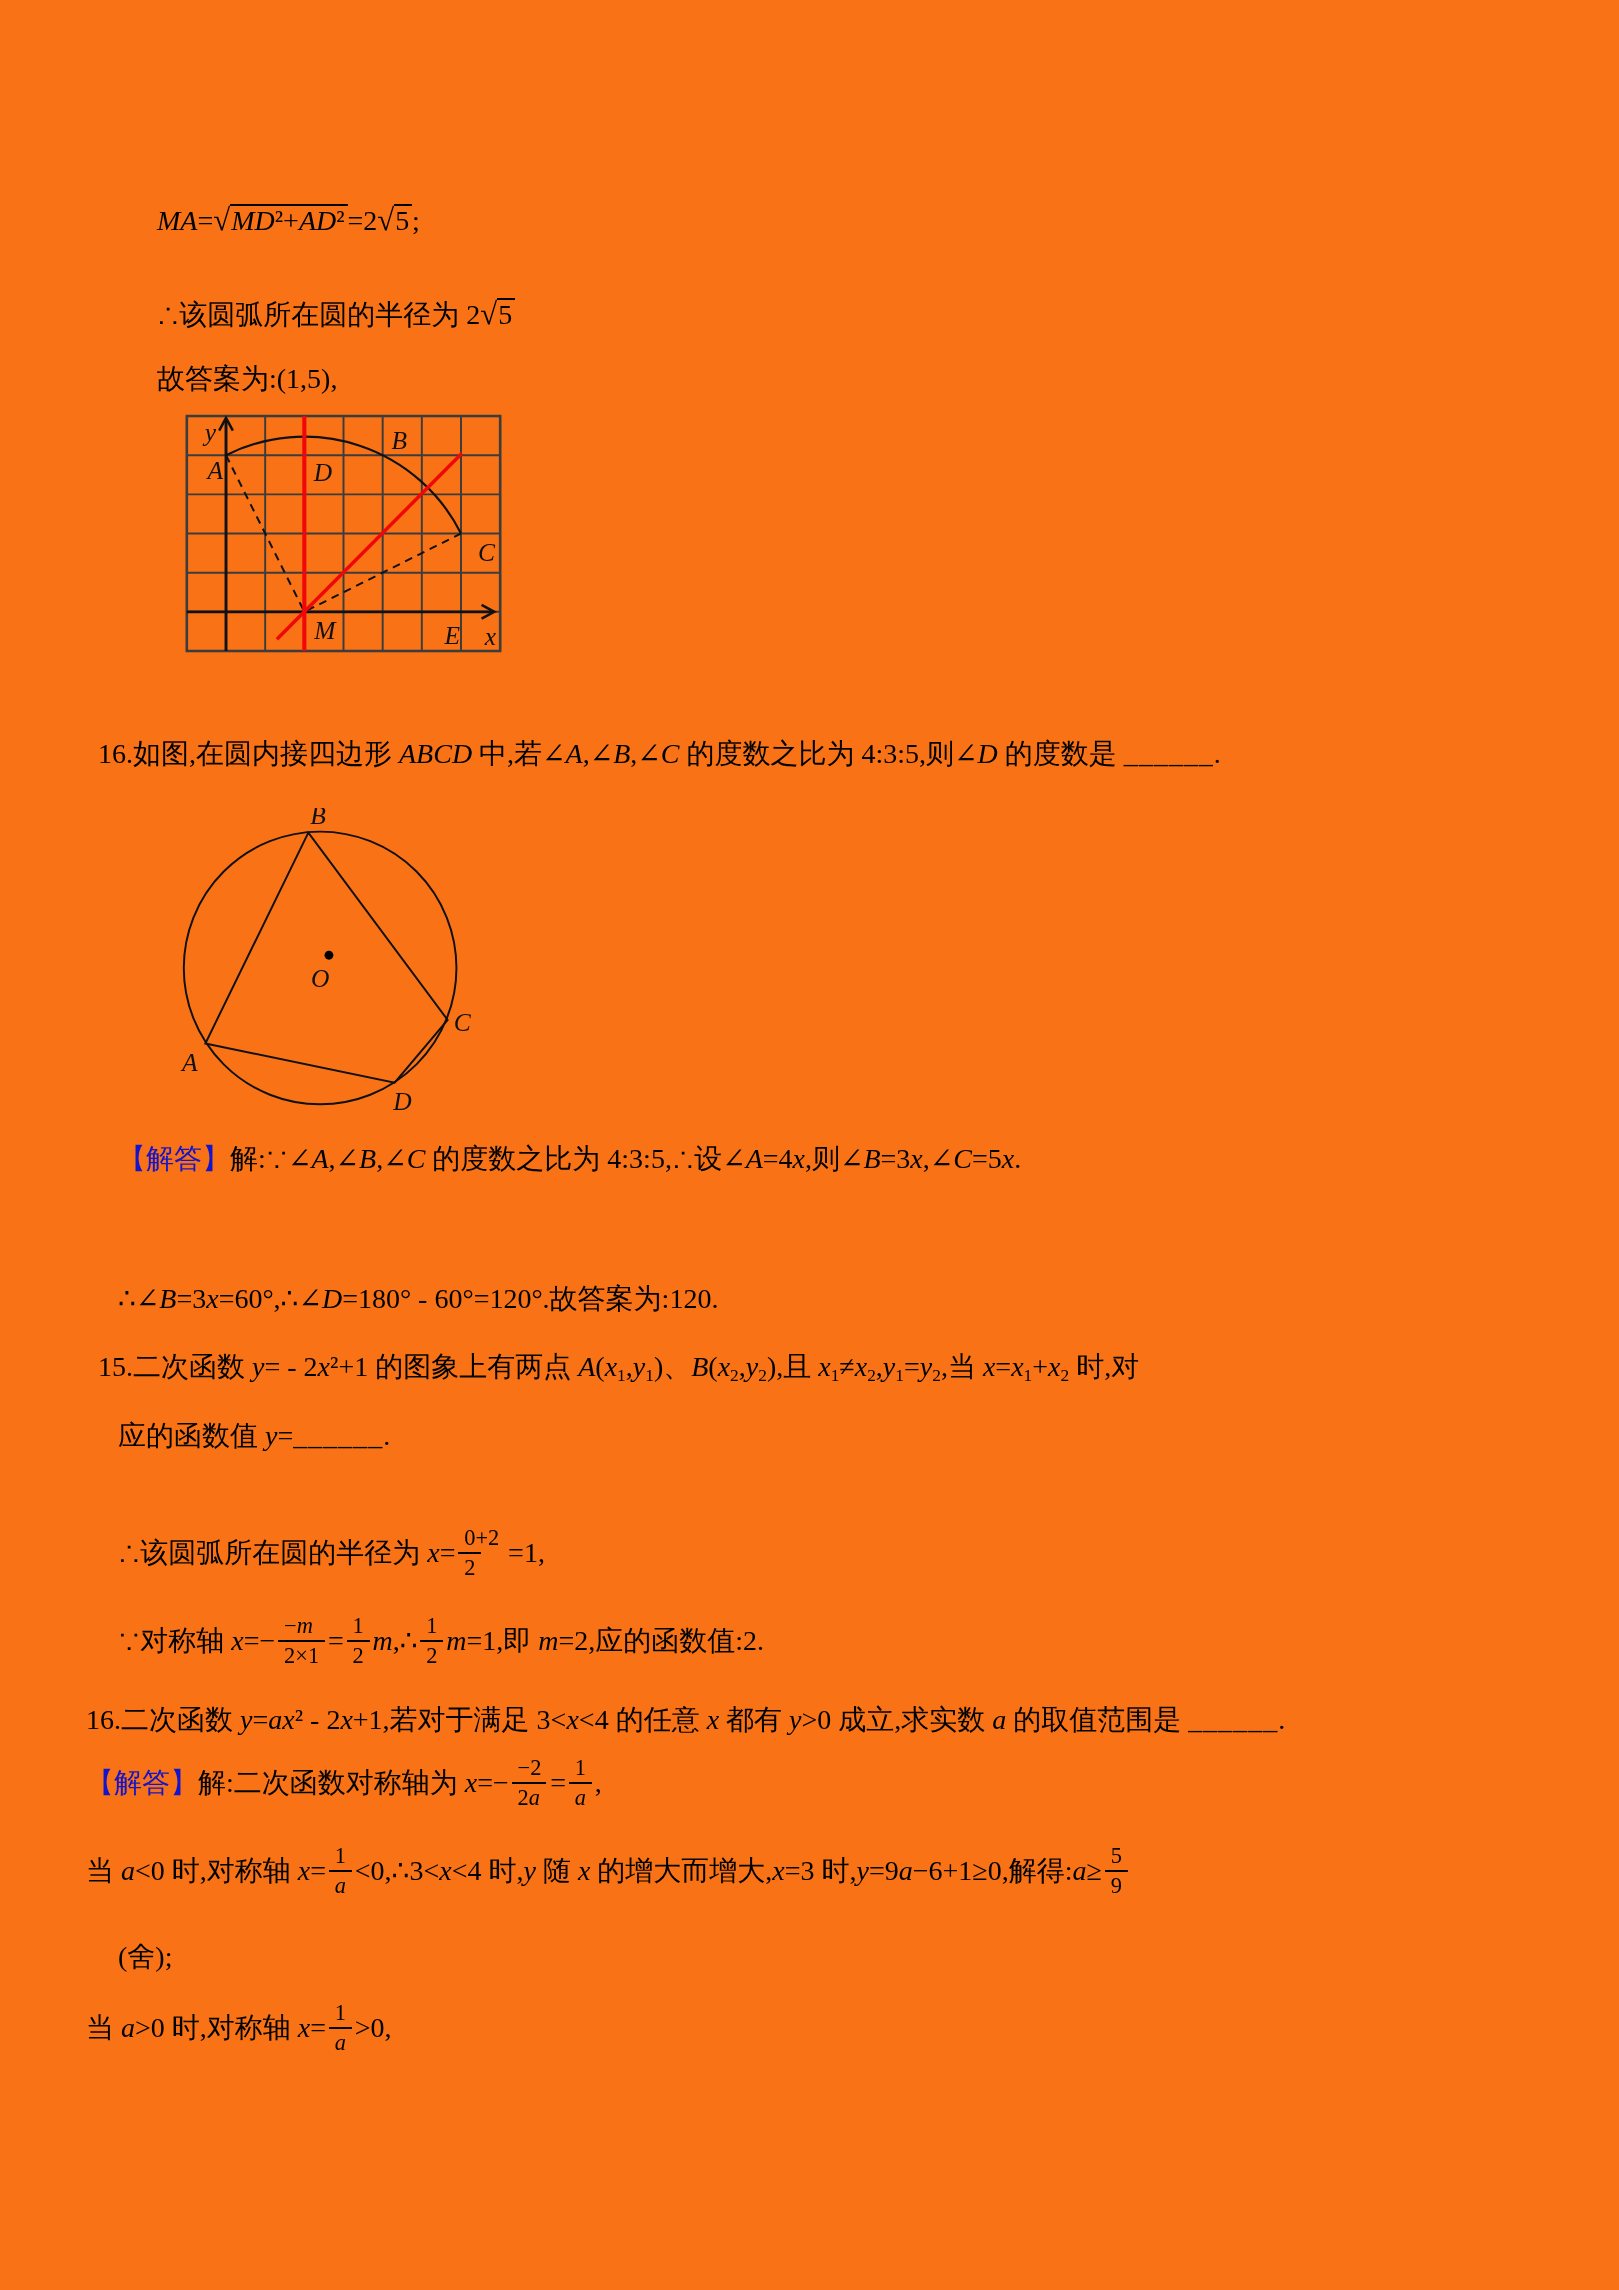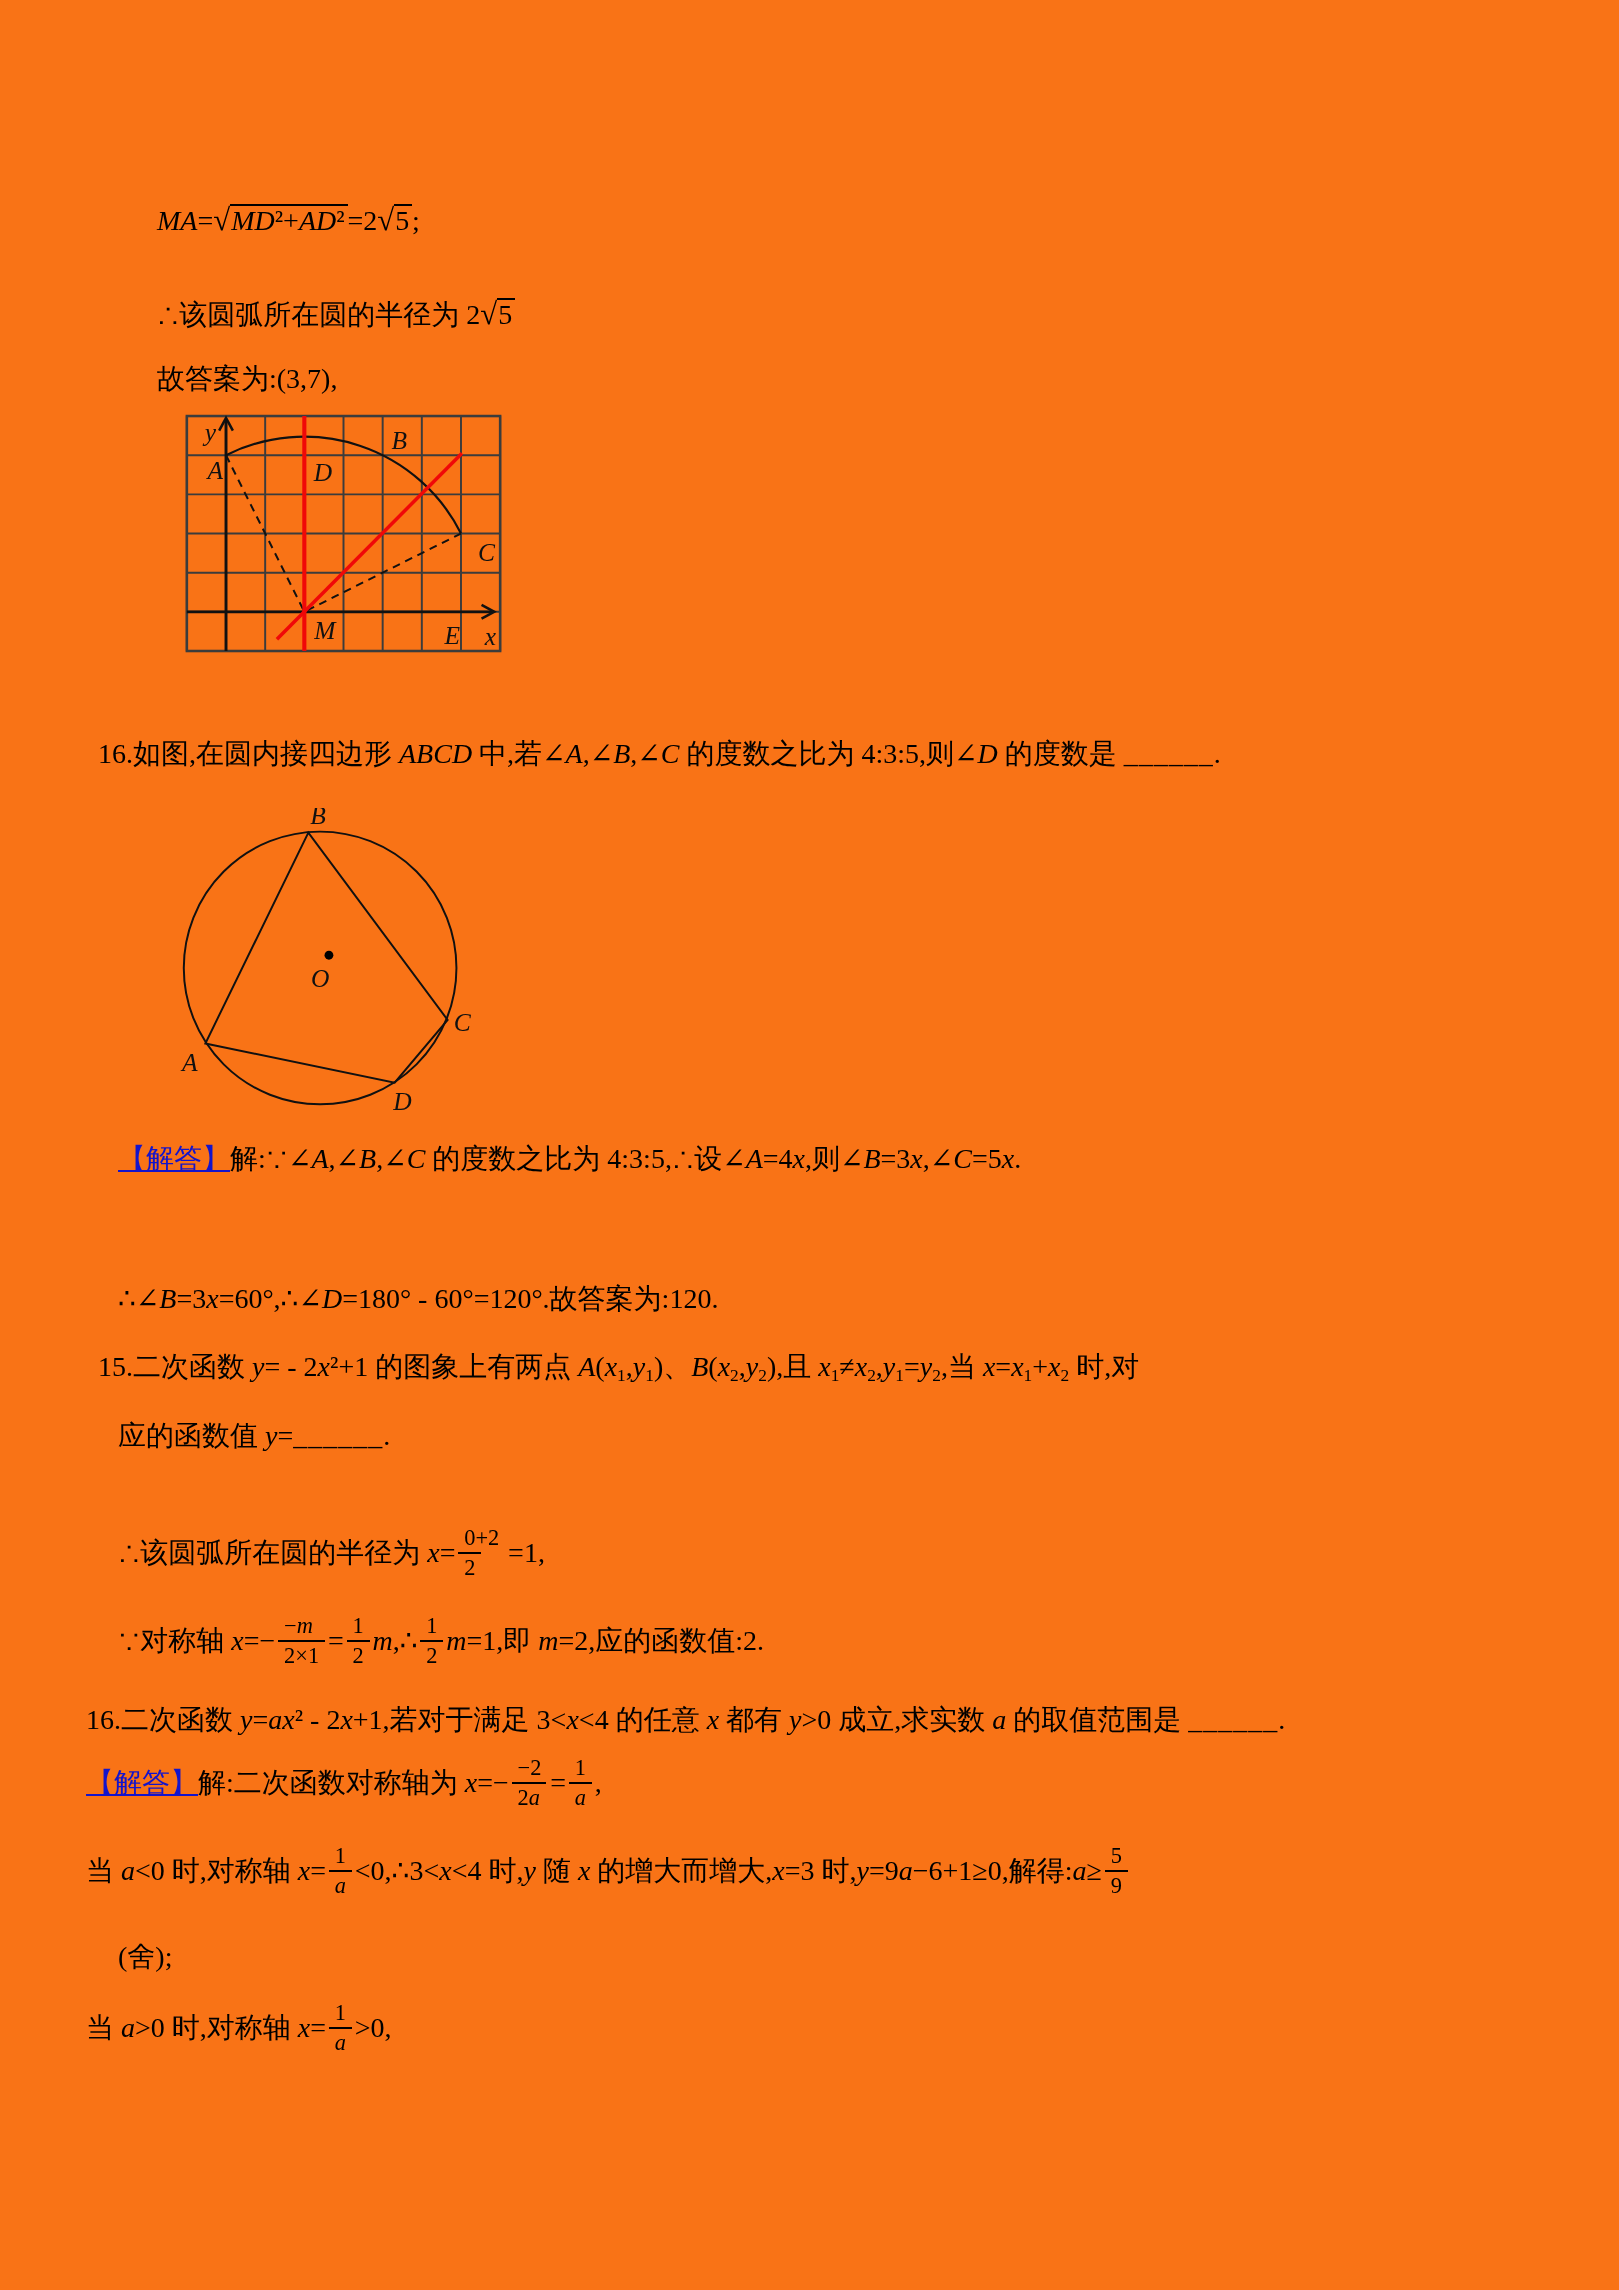--- a/index.html
+++ b/index.html
@@ -9,21 +9,21 @@
     background:#f97316;
     font-family:"Liberation Serif","DejaVu Serif",serif;
     font-size:28px;color:#000;
     overflow:hidden;
     padding-left:10px;
   }
   .line{position:absolute;white-space:nowrap;line-height:1.35;}
   .line span{ }
   .i{font-style:italic;}
   .sub{font-size:0.62em;vertical-align:-0.3em;}
-  .blue{color:var(--blue,#1414cc);text-decoration:underline;}
+  .blue{color:var(--blue,#1414cc);}
   .blank{letter-spacing:1px;}
   
   .frac{
     display:inline-flex;flex-direction:column;align-items:flex-start;
     vertical-align:middle;font-size:0.8em;line-height:1.25;
     margin:0 2.9px;position:relative;top:-2.9px;text-align:center;
   }
   .frac .n{padding:0 5.9px;}
   .frac .d{border-top:2px solid currentColor;padding:0 5.9px;}
   
@@ -45,21 +45,21 @@
         <span class="rsign">√</span>
         <span class="rad"><span class="i">MD</span><span>²+</span><span class="i">AD</span><span>²</span></span>
       </span><span>=2</span><span class="sqrt">
         <span class="rsign">√</span>
         <span class="rad"><span>5</span></span>
       </span><span>;</span></div>
   <div class="line" style="left:157px;top:296px"><span>∴该圆弧所在圆的半径为 2</span><span class="sqrt">
         <span class="rsign">√</span>
         <span class="rad"><span>5</span></span>
       </span></div>
-  <div class="line" style="left:157px;top:360px"><span>故答案为:(3,7),</span></div>
+  <div class="line" style="left:157px;top:360px"><span>故答案为:(1,5),</span></div>
 
   <svg class="fig" style="left:180px;top:410px;font-size:29px" width="327" height="249" viewBox="0 0 334 254">
     <g transform="translate(7,6)">
       <g>
         <path class="grid" stroke-width="2" d="M0 0V240M40 0V240M80 0V240M120 0V240M160 0V240M200 0V240M240 0V240M280 0V240M320 0V240 M0 0H320M0 40H320M0 80H320M0 120H320M0 160H320M0 200H320M0 240H320"></path>
         <rect class="grid" stroke-width="2.6" x="0" y="0" width="320" height="240"></rect>
       </g>
       <g>
         <line class="blk" stroke-width="3" x1="40" y1="240" x2="40" y2="4"></line>
         <polyline class="blk" stroke-width="2.6" points="33,15 40,2 47,15"></polyline>

